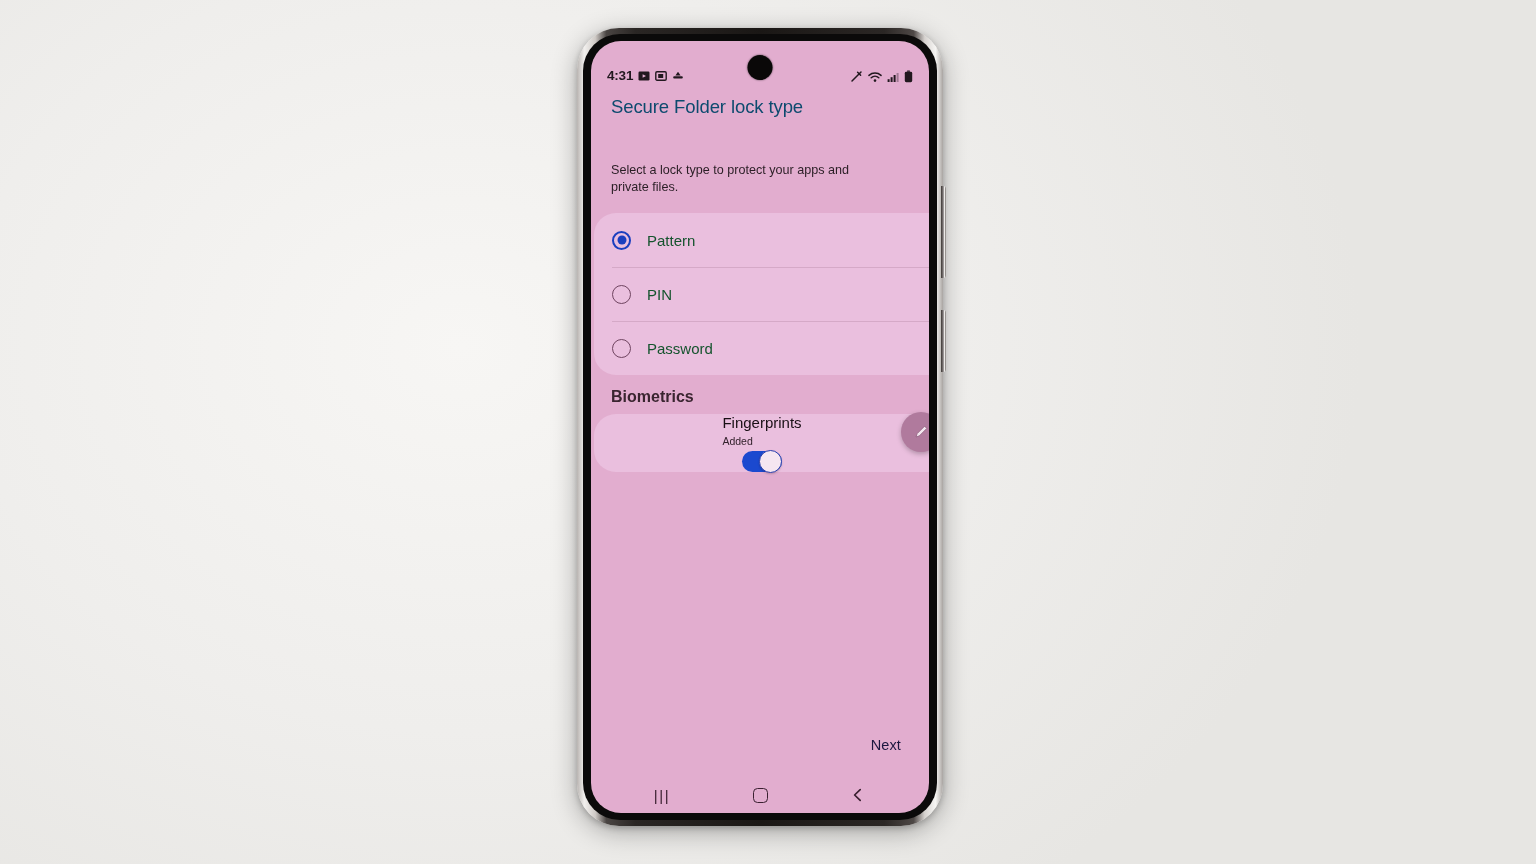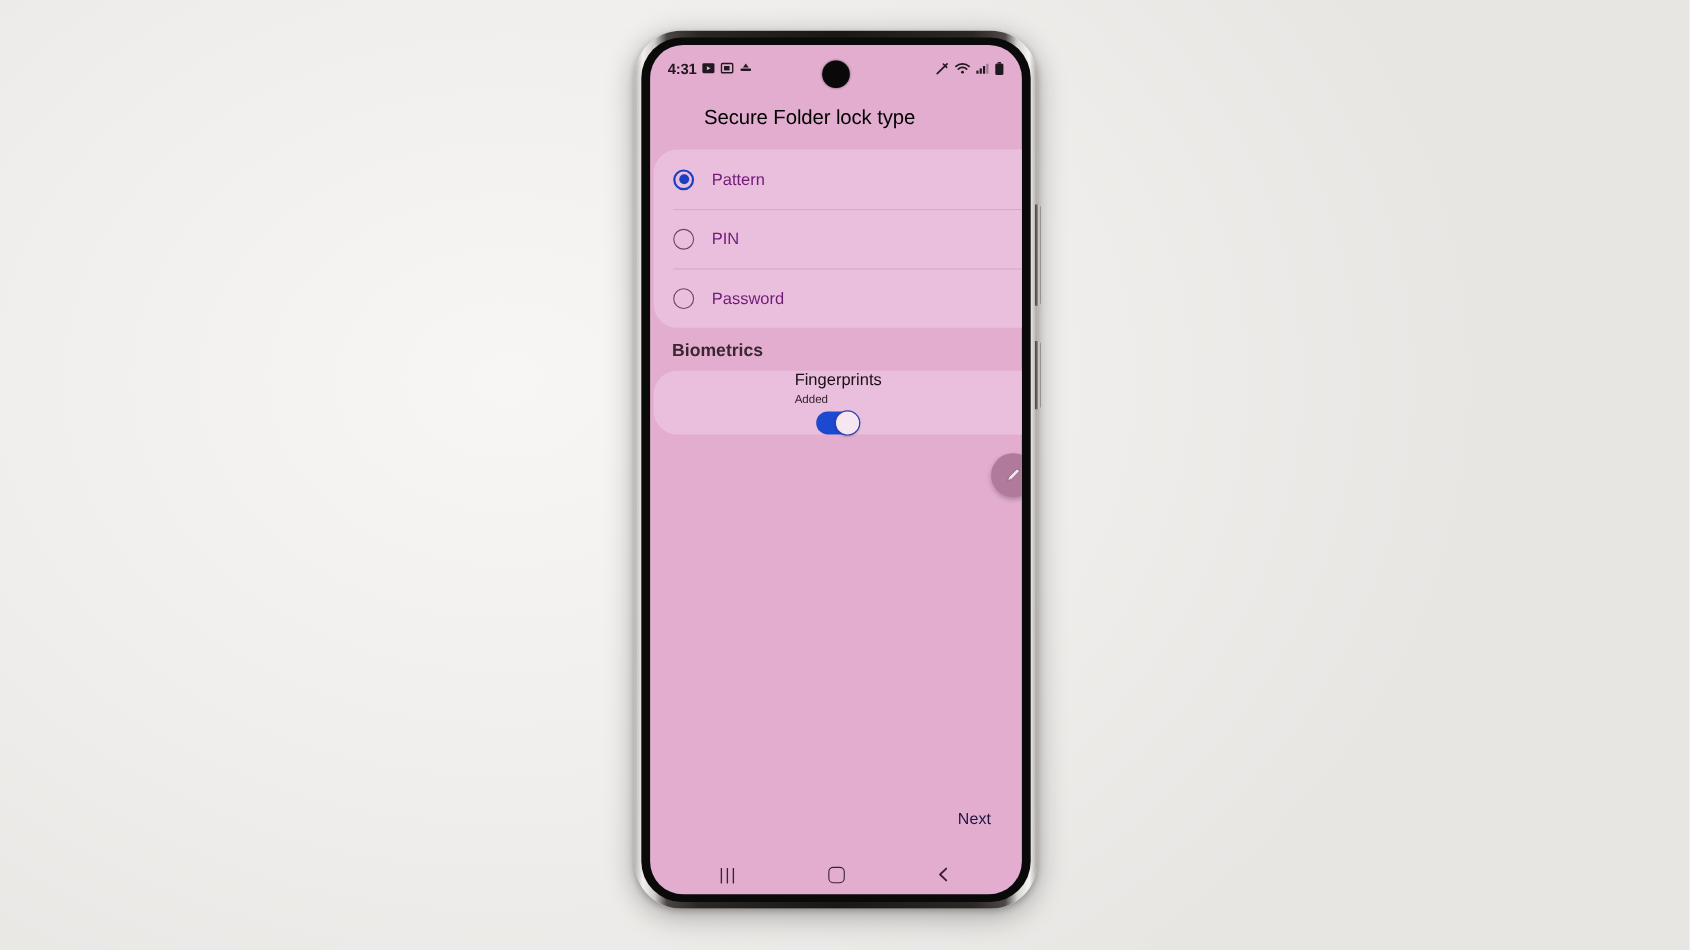--- a/index.html
+++ b/index.html
@@ -88,21 +88,21 @@
     box-shadow: 0 0 2px rgba(0,0,0,0.7);
     z-index: 30;
   }
 
   
   #status-bar {
     position: absolute;
     top: 0; left: 0; right: 0;
     height: 42px;
     display: flex;
-    align-items: center;
+    align-items: flex-end;
     justify-content: space-between;
     padding: 0 16px;
     z-index: 20;
   }
   .status-left, .status-right {
     display: flex;
     align-items: center;
     gap: 5px;
   }
   #status-clock {
@@ -114,25 +114,24 @@
   .sb-icon { display: block; }
 
   
   #app-content {
     position: absolute;
     top: 42px; left: 0; right: 0; bottom: 36px;
   }
 
   #page-title {
     font-size: 18.5px;
-    color: #000000;
+    color: #0c4a6e;
     padding: 12px 20px 0 20px;
     letter-spacing: -0.1px;
     line-height: 1.25;
-    margin-left: 29px;
   }
 
   #page-description {
     font-size: 12.6px;
     color: #2a1e25;
     padding: 44px 20px 0 20px;
     line-height: 1.32;
     max-width: 300px;
   }
 
@@ -174,21 +173,21 @@
     content: "";
     position: absolute;
     left: 50%; top: 50%;
     transform: translate(-50%,-50%);
     width: 9px; height: 9px;
     border-radius: 50%;
     background: #1b3fbf;
   }
   .option-label {
     font-size: 15px;
-    color: #701a75;
+    color: #14532d;
   }
 
   
   #biometrics-header {
     font-size: 16px;
     font-weight: 700;
     color: #3a2530;
     padding: 13px 26px 8px 20px;
   }
   #biometrics-card {
@@ -346,20 +345,21 @@
           <rect x="3" y="0.4" width="3" height="1.4" rx="0.5" fill="#22181f"></rect>
           <rect x="0.8" y="1.8" width="7.4" height="10.4" rx="1.4" fill="#22181f"></rect>
         </svg>
       </div>
     </div>
 
     <div id="app-content">
 
       <div id="page-title">Secure Folder lock type</div>
 
+      <div id="page-description">Select a lock type to protect your apps and private files.</div>
 
       <div id="lock-type-card">
 
         <div class="option-row">
           <span class="radio checked"></span>
           <span class="option-label">Pattern</span>
         </div>
 
         <div class="option-row">
           <span class="radio"></span>

